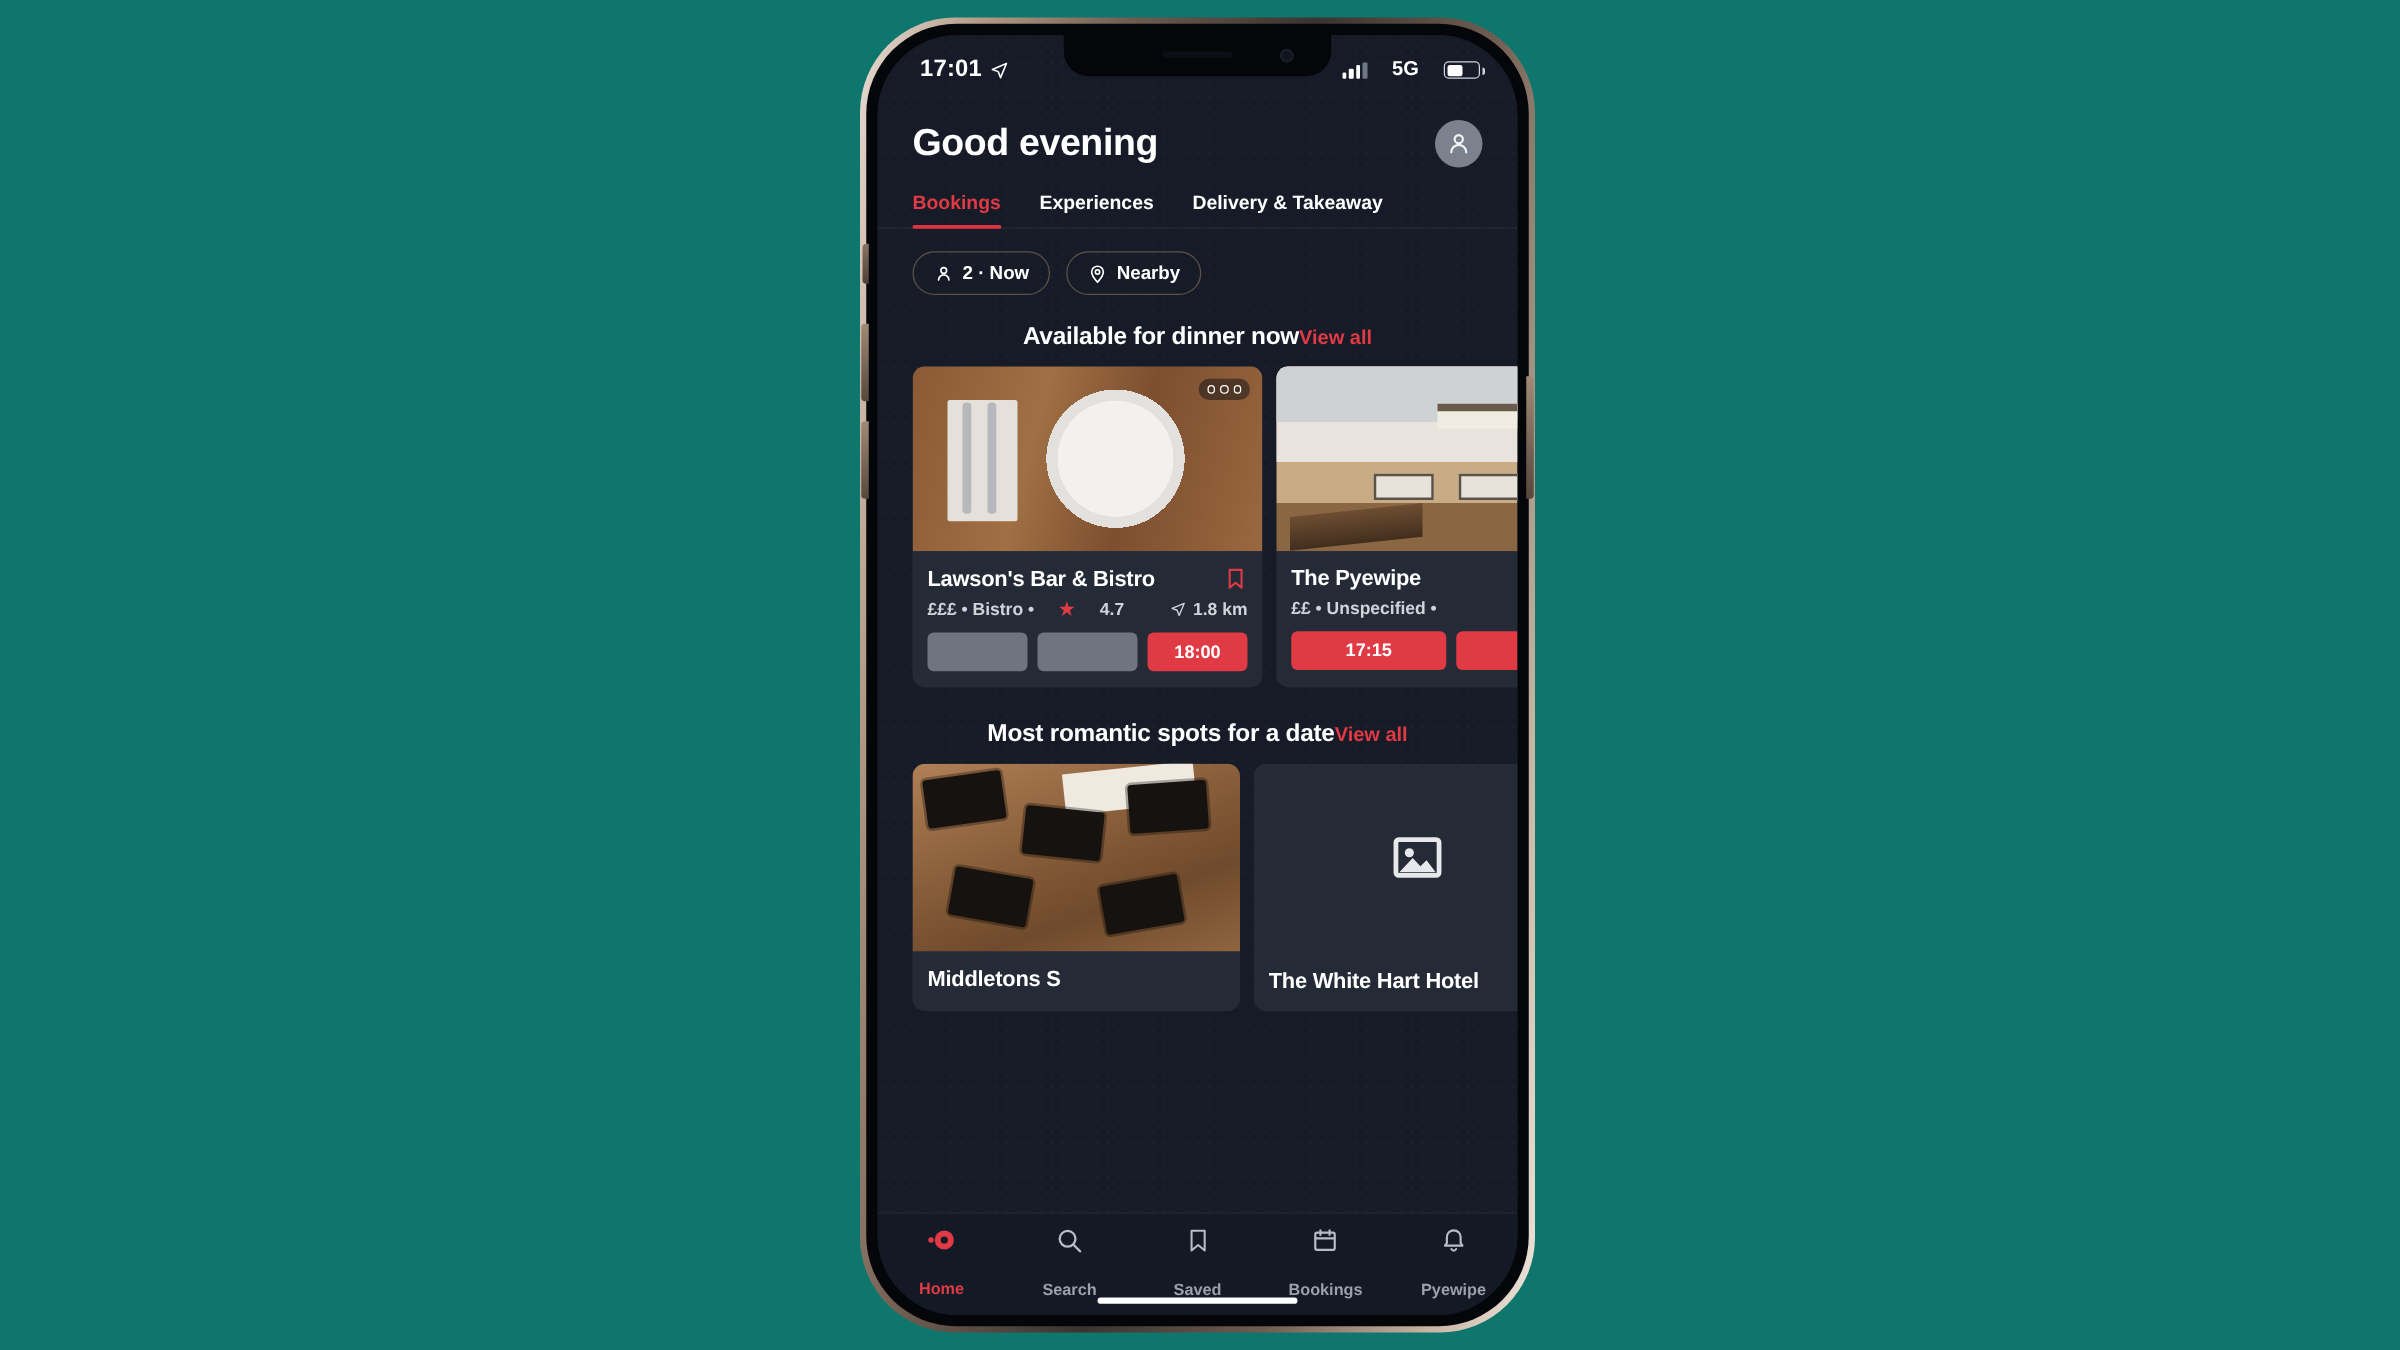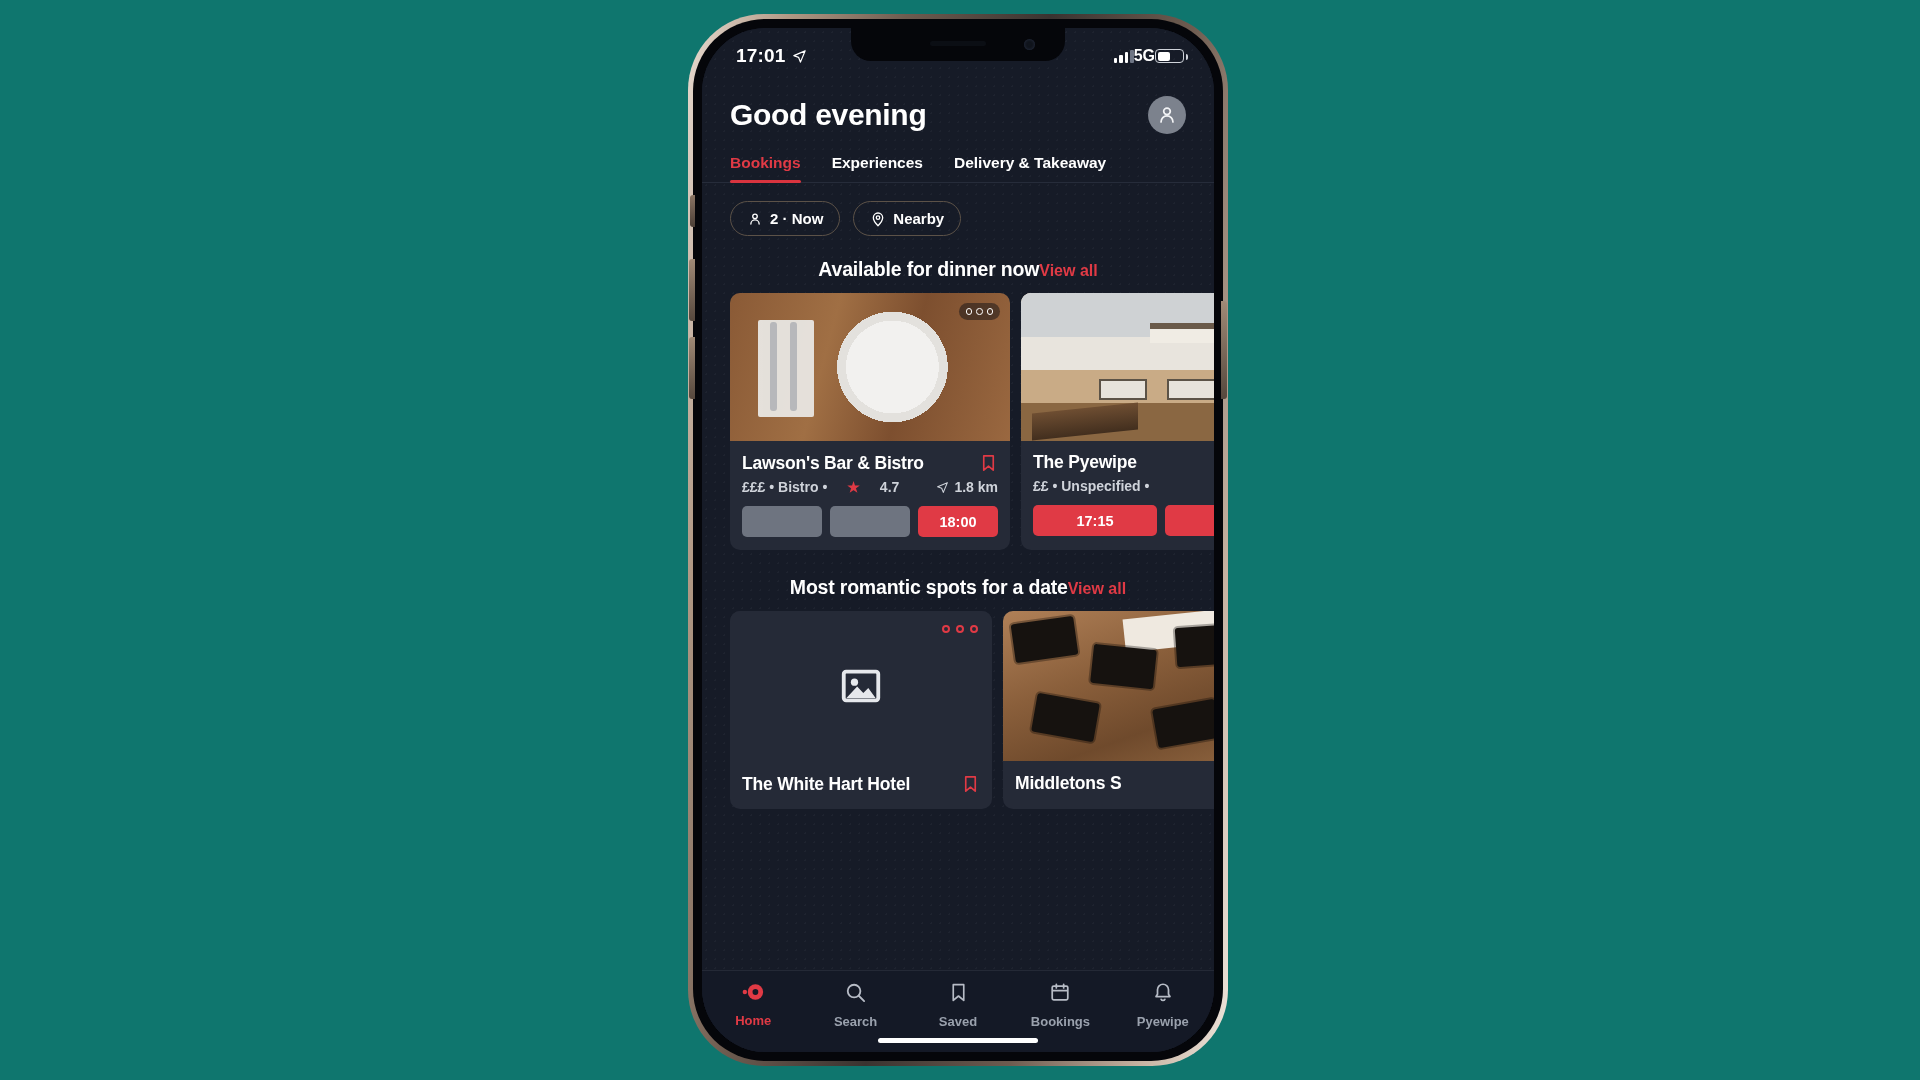--- a/index.html
+++ b/index.html
@@ -59,21 +59,21 @@
   .notch .spk { position:absolute; left:50%; transform:translateX(-50%); top:13px; width:56px; height:5px;
     border-radius:3px; background:#0b0e14; }
 
   
   .statusbar {
     position:relative; z-index:21; height:46px;
     display:flex; align-items:center; justify-content:space-between;
     padding:10px 30px 0 34px; flex:0 0 auto;
   }
   .sb-left { display:flex; align-items:center; gap:6px; color:#fff; font-size:19px; font-weight:700; letter-spacing:.2px; }
-  .sb-right { display:flex; align-items:center; gap:0; }
+  .sb-right { display:flex; align-items:center; gap:20px; }
   .bars { display:flex; align-items:flex-end; gap:2px; height:13px; }
   .bars i { display:block; width:3.5px; background:#fff; border-radius:1px; }
   .bars i:nth-child(1){height:5px;} .bars i:nth-child(2){height:8px;}
   .bars i:nth-child(3){height:11px;} .bars i:nth-child(4){height:13px; background:#6f7685;}
   .net { color:#fff; font-size:16px; font-weight:600; }
   .batt { position:relative; width:29px; height:14px; border:1.6px solid #cfd3da; border-radius:4px; }
   .batt::after { content:""; position:absolute; right:-5px; top:4px; width:2.5px; height:6px;
     background:#cfd3da; border-radius:0 2px 2px 0; }
   .batt i { position:absolute; left:1.5px; top:1.5px; bottom:1.5px; width:48%; background:#fff; border-radius:2px; }
 
@@ -127,21 +127,21 @@
   .tall-img { position:relative; height:150px; display:flex; align-items:center; justify-content:center; background:#252a37; }
   .tall-img.photo { background:none; }
   .dots-red { position:absolute; top:14px; right:14px; display:flex; gap:6px; }
   .dots-red span { width:8px; height:8px; border-radius:50%; border:2px solid #e03a45; }
   .tall-body { padding:12px 12px 14px 12px; display:flex; align-items:center; justify-content:space-between; gap:8px; }
   .tall-name { color:#fff; font-size:17.5px; font-weight:700; letter-spacing:-.2px; white-space:nowrap; }
 
   
   .tabbar { flex:0 0 auto; height:82px; display:flex; align-items:flex-start; padding-top:10px;
     border-top:1px solid #242936; background:#141926; }
-  .navitem { flex:1 1 0; display:flex; flex-direction:column; align-items:center; gap:10px; }
+  .navitem { flex:1 1 0; display:flex; flex-direction:column; align-items:center; gap:20px; }
   .navlabel { font-size:13px; font-weight:600; color:#9aa1ad; }
   .navitem.active .navlabel { color:#e03a45; }
   .home-ind { position:absolute; left:50%; transform:translateX(-50%); bottom:9px;
     width:160px; height:5.5px; border-radius:4px; background:#fff; z-index:22; }
 
   
   .ph-food { position:absolute; inset:0;
     background:
       radial-gradient(circle at 58% 50%, #f2f1ef 0 26%, #e3e1dd 26% 31%, transparent 31%),
       radial-gradient(ellipse at 58% 49%, #b08f6c 0 14%, transparent 15%),
@@ -331,56 +331,56 @@
             </div>
 
             <div class="sec-head" style="margin-top:26px;">
               <div class="sec-title">Most romantic spots for a date</div>
               <div class="sec-link">View all</div>
             </div>
 
             <div class="row">
 
               <div class="card-tall">
+                <div class="tall-img photo">
+                  <div class="ph-terrace">
+                    <div class="cloth"></div>
+                    <div class="chair c1"></div>
+                    <div class="chair c2"></div>
+                    <div class="chair c3"></div>
+                    <div class="chair c4"></div>
+                    <div class="chair c5"></div>
+                  </div>
+                </div>
+                <div class="tall-body">
+                  <div class="tall-name">Middletons S</div>
+                </div>
+              </div>
+
+              <div class="card-tall">
                 <div class="tall-img">
                   <svg width="46" height="46" viewBox="0 0 24 24">
                     <rect x="3" y="4.5" width="18" height="15" rx="1.2" fill="none" stroke="#e6e8ec" stroke-width="2"></rect>
                     <circle cx="8.6" cy="10" r="1.9" fill="#e6e8ec"></circle>
                     <path d="M4.4 18.2 10 12.2l3.2 3.4 2.6-2.5 3.8 5.1z" fill="#e6e8ec"></path>
                   </svg>
                   <div class="dots-red">
                     <span></span>
                       <span></span>
                       <span></span>
                   </div>
                 </div>
                 <div class="tall-body">
                   <div class="tall-name">The White Hart Hotel</div>
                   <svg width="19" height="22" viewBox="0 0 24 24">
                     <path d="M6 3h12v18l-6-5-6 5z" fill="none" stroke="#e03a45" stroke-width="2.1" stroke-linejoin="round"></path>
                   </svg>
                 </div>
               </div>
 
-              <div class="card-tall">
-                <div class="tall-img photo">
-                  <div class="ph-terrace">
-                    <div class="cloth"></div>
-                    <div class="chair c1"></div>
-                    <div class="chair c2"></div>
-                    <div class="chair c3"></div>
-                    <div class="chair c4"></div>
-                    <div class="chair c5"></div>
-                  </div>
-                </div>
-                <div class="tall-body">
-                  <div class="tall-name">Middletons S</div>
-                </div>
-              </div>
-
             </div>
           </div>
 
           <div class="tabbar">
             <div class="navitem active">
               <svg width="25" height="22" viewBox="0 0 26 22">
                 <circle cx="4" cy="11" r="2.3" fill="#e03a45"></circle>
                 <circle cx="15" cy="11" r="8" fill="#e03a45"></circle>
                 <circle cx="15" cy="11" r="3" fill="#141926"></circle>
               </svg>

